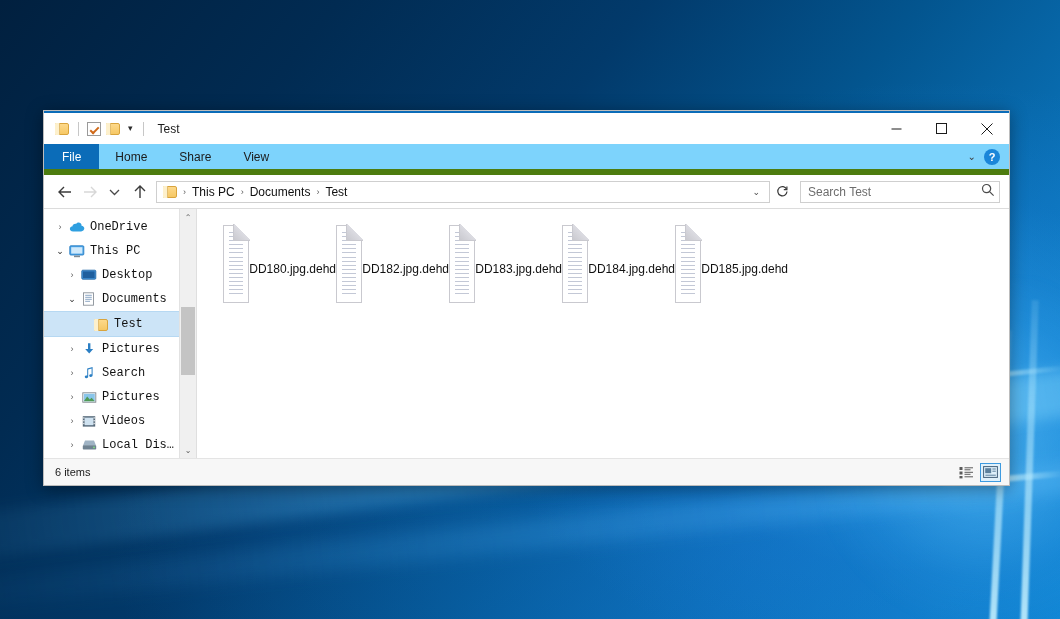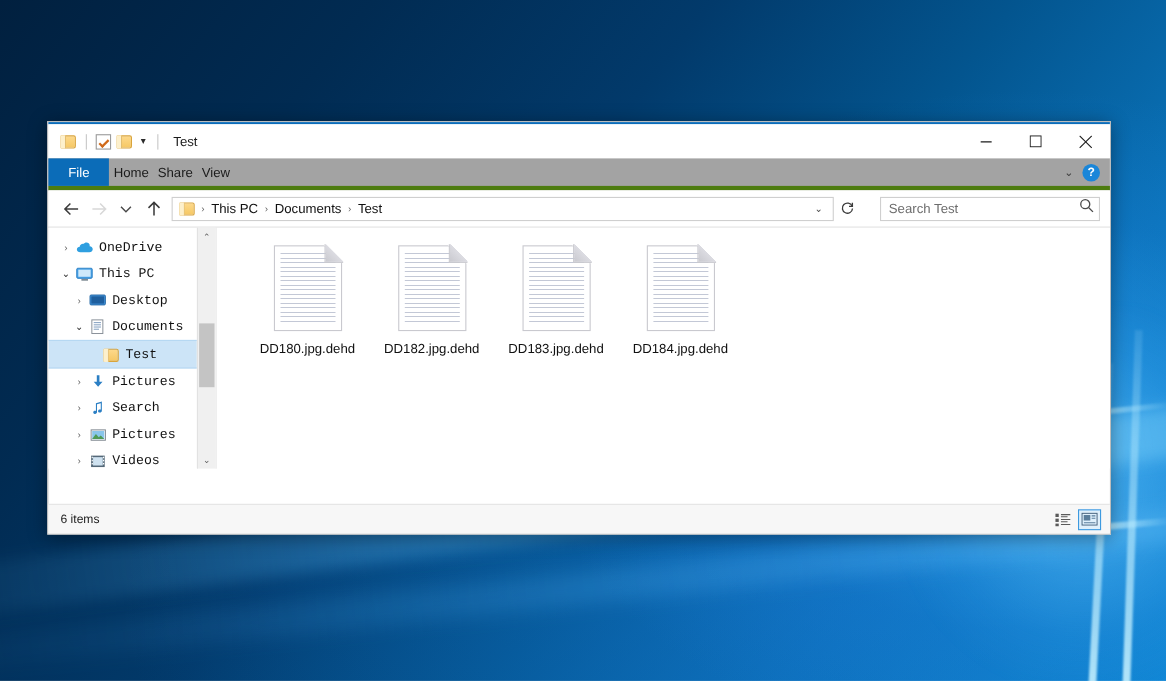--- a/index.html
+++ b/index.html
@@ -177,30 +177,30 @@
     display: flex;
     align-items: center;
     justify-content: center;
     cursor: default;
   }
   .win-btn svg { display: block; }
 
   
   #ribbon {
     height: 25px;
-    background: #a3a3a3;
+    background: #7dd3fc;
     display: flex;
     align-items: stretch;
-    border-bottom: 4px solid #4d7c0f;
+    border-bottom: 6px solid #4d7c0f;
     flex: 0 0 auto;
   }
   .ribbon-tab {
     display: flex;
     align-items: center;
-    padding: 0 4px;
+    padding: 0 16px;
     font-size: 12px;
     color: #1b1b1b;
     cursor: default;
     white-space: nowrap;
   }
   .ribbon-tab.file {
     background: #0b6cb8;
     color: #ffffff;
     padding: 0 18px;
   }
@@ -276,21 +276,21 @@
     cursor: default;
   }
   #search-box {
     width: 200px;
     height: 22px;
     border: 1px solid #cfcfcf;
     display: flex;
     align-items: center;
     padding: 0 4px 0 7px;
     box-sizing: border-box;
-    margin-left: 18px;
+    margin-left: 6px;
   }
   #search-placeholder {
     font-size: 12px;
     color: #6d6d6d;
     flex: 1 1 auto;
     white-space: nowrap;
   }
 
   
   #body-row {
@@ -380,21 +380,21 @@
     overflow: hidden;
   }
   #file-grid {
     display: flex;
     flex-wrap: wrap;
     gap: 0;
   }
   .file-cell {
     width: 113px;
     display: flex;
-    flex-direction: column;
+    flex-direction: row;
     align-items: center;
     cursor: default;
     padding-top: 2px;
   }
   .doc-icon {
     width: 62px;
     height: 78px;
     position: relative;
     margin-bottom: 9px;
   }
@@ -439,21 +439,20 @@
 
   
   #status-bar {
     height: 26px;
     background: #f7f7f7;
     border-top: 1px solid #e4e4e4;
     display: flex;
     align-items: center;
     padding: 0 8px 0 11px;
     flex: 0 0 auto;
-    margin-top: 32px;
   }
   #status-text {
     font-size: 11px;
     color: #1b1b1b;
   }
   #view-toggles {
     margin-left: auto;
     display: flex;
     gap: 3px;
     align-items: center;
@@ -753,20 +752,29 @@
           <div class="file-cell">
             <div class="doc-icon">
               <div class="doc-page"></div>
               <div class="doc-lines"></div>
               <div class="doc-fold-mask"></div>
               <div class="doc-fold"></div>
             </div>
             <div class="file-name">DD184.jpg.dehd</div>
           </div>
 
+          <div class="file-cell">
+            <div class="doc-icon">
+              <div class="doc-page"></div>
+              <div class="doc-lines"></div>
+              <div class="doc-fold-mask"></div>
+              <div class="doc-fold"></div>
+            </div>
+            <div class="file-name">DD185.jpg.dehd</div>
+          </div>
 
         </div>
       </div>
     </div>
 
     <div id="status-bar">
       <div id="status-text">6 items</div>
       <div id="view-toggles">
         <div class="view-btn">
           <svg width="15" height="13" viewBox="0 0 15 13">

